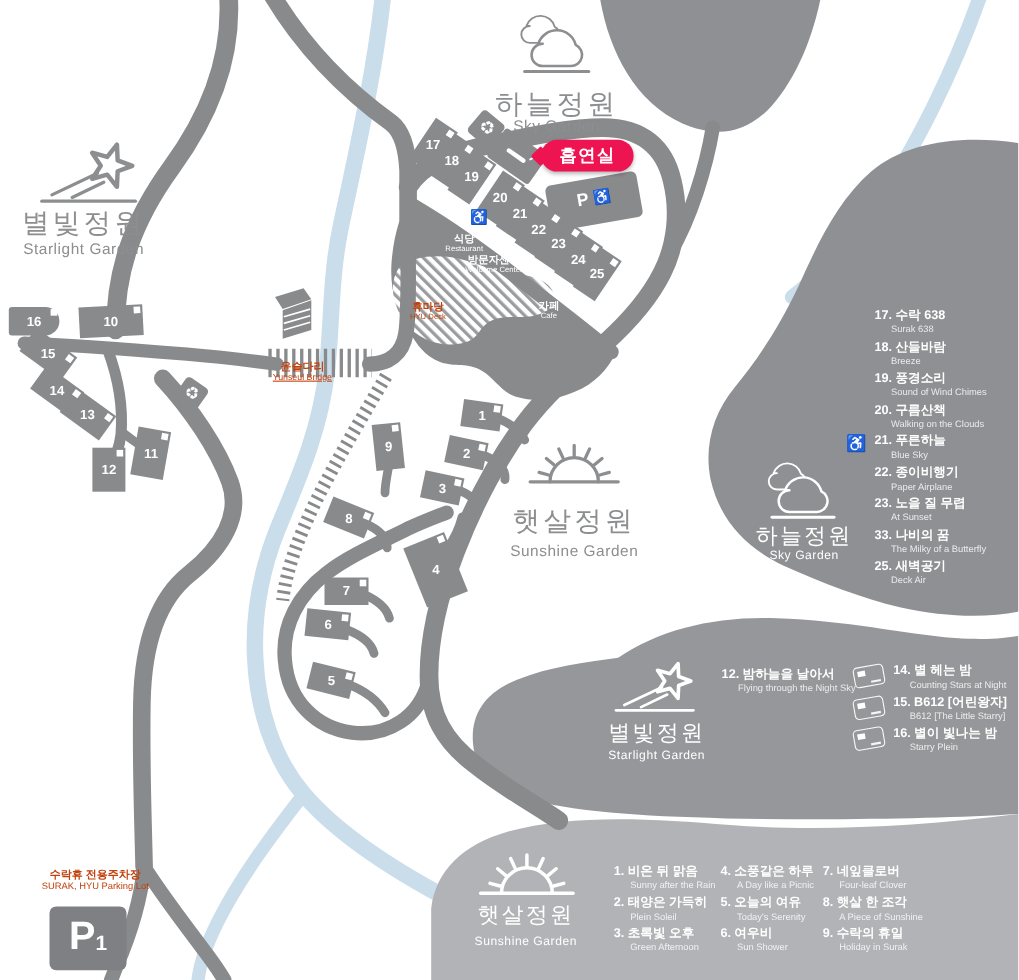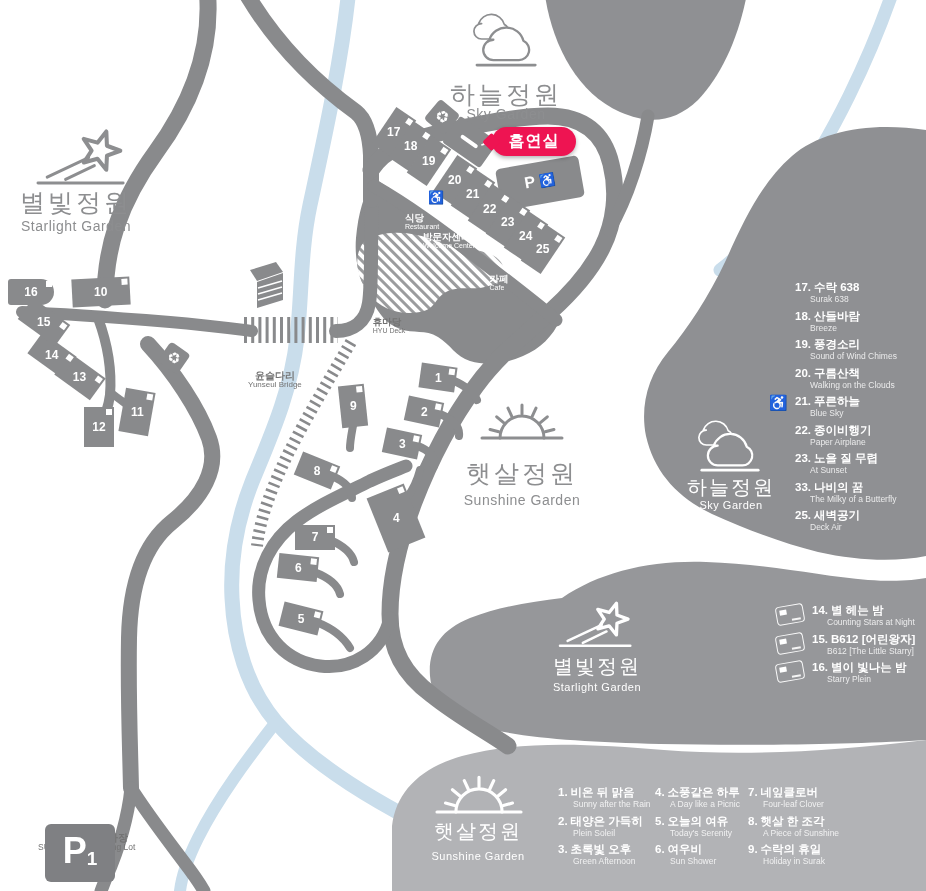--- a/index.html
+++ b/index.html
@@ -6,25 +6,25 @@
   body{width:926px;height:891px;position:relative;overflow:hidden;
        font-family:"Liberation Sans",sans-serif;}
   .abs{position:absolute;}
   .cx{transform:translateX(-50%);}
   .stage{position:absolute;left:0;top:0;width:926px;height:891px;background:#fff;}
   svg{position:absolute;left:0;top:0;}
   
   .region-ko{color:#8d8e90;font-size:25px;letter-spacing:3px;white-space:nowrap;}
   .region-en{color:#8d8e90;font-size:14px;letter-spacing:.5px;white-space:nowrap;}
   
-  .flabel{text-align:left;white-space:nowrap;}
+  .flabel{text-align:center;white-space:nowrap;}
   .flabel .ko{font-size:9.5px;font-weight:bold;display:block;line-height:11px;}
   .flabel .en{font-size:7px;display:block;line-height:8px;}
   .white{color:#fff;}
-  .gray{color:#737373;margin-top:42px;}
+  .gray{color:#c2410c;}
   .left{text-align:center;}
   
   .cabin{position:absolute;background:#898a8c;display:flex;align-items:center;justify-content:center;}
   .cabin::after{content:'';position:absolute;right:2px;top:2px;width:6px;height:6px;background:#fff;}
   .cabin-no{color:#fff;font-weight:bold;font-size:12px;line-height:12px;}
   
   .badge{position:absolute;left:492px;top:127px;width:84px;height:29px;background:#ee1452;
          border-radius:15px;color:#fff;font-weight:bold;font-size:16px;letter-spacing:1px;
          display:flex;align-items:center;justify-content:center;
          box-shadow:0 2px 4px rgba(0,0,0,.3);z-index:6;}
@@ -236,21 +236,21 @@
 <div class="abs cx flabel white" style="left:499px;top:273px;z-index:3;">
   <span class="ko">카페</span>
   <span class="en">Cafe</span>
 </div>
 <div class="abs cx flabel gray" style="left:389px;top:274px;z-index:3;">
   <span class="ko">휴마당</span>
   <span class="en">HYU Deck</span>
 </div>
 <div class="abs flabel gray left" style="left:248px;top:328px;z-index:3;">
   <span class="ko" style="font-size:10px;">윤슬다리</span>
-  <span class="en" style="font-size:8px;">Yunseul Bridge</span>
+  <span class="en" style="font-size:8px;text-decoration:underline;">Yunseul Bridge</span>
 </div>
 
 <div class="abs flabel gray left" style="left:38px;top:790px;">
   <span class="ko" style="font-size:10px;">수락휴 전용주차장</span>
   <span class="en" style="font-size:8.5px;">SURAK, HYU Parking Lot</span>
 </div>
 <div class="p1box">
   <span class="pl">P</span>
       <span class="pn">1</span>
 </div>
@@ -327,20 +327,27 @@
           <div class="leg-no">25.</div>
           <div class="leg-ko">새벽공기</div>
         </div>
         <div class="leg-en">Deck Air</div>
       </div>
     </div>
 
 <div class="abs cx leg-title" style="left:597px;top:653px;">별빛정원</div>
 <div class="abs cx leg-sub" style="left:597px;top:681px;">Starlight Garden</div>
 <div id="starlight-left" class="abs" style="left:656px;top:607px;">
+      <div class="leg-item">
+        <div class="leg-l1">
+          <div class="leg-no">12.</div>
+          <div class="leg-ko">밤하늘을 날아서</div>
+        </div>
+        <div class="leg-en">Flying through the Night Sky</div>
+      </div>
     </div>
 <div id="starlight-right" class="abs" style="left:812px;top:604px;">
       <div class="leg-item">
         <div class="caravan">
           <div class="caravan-win"></div>
         </div>
         <div class="leg-l1">
           <div class="leg-no">14.</div>
           <div class="leg-ko">별 헤는 밤</div>
         </div>

